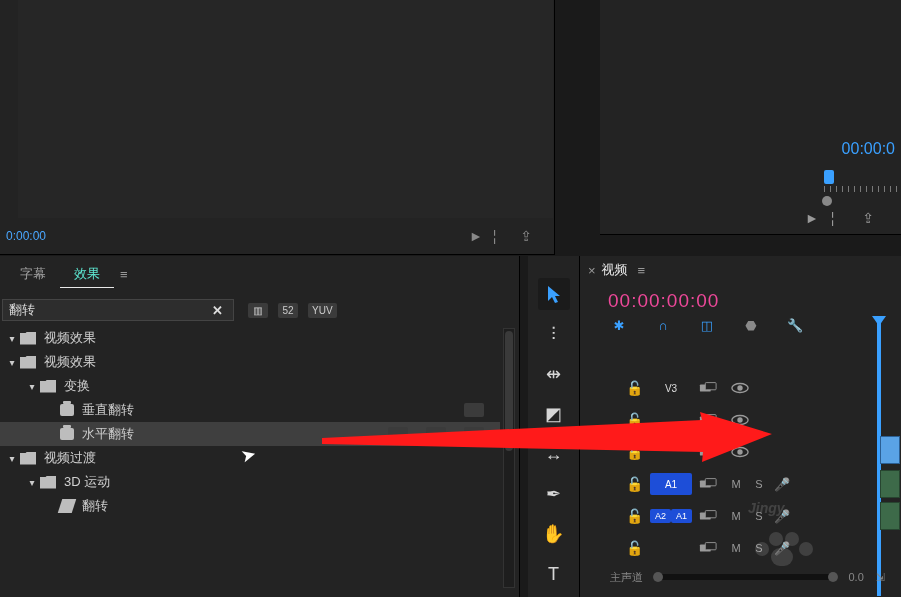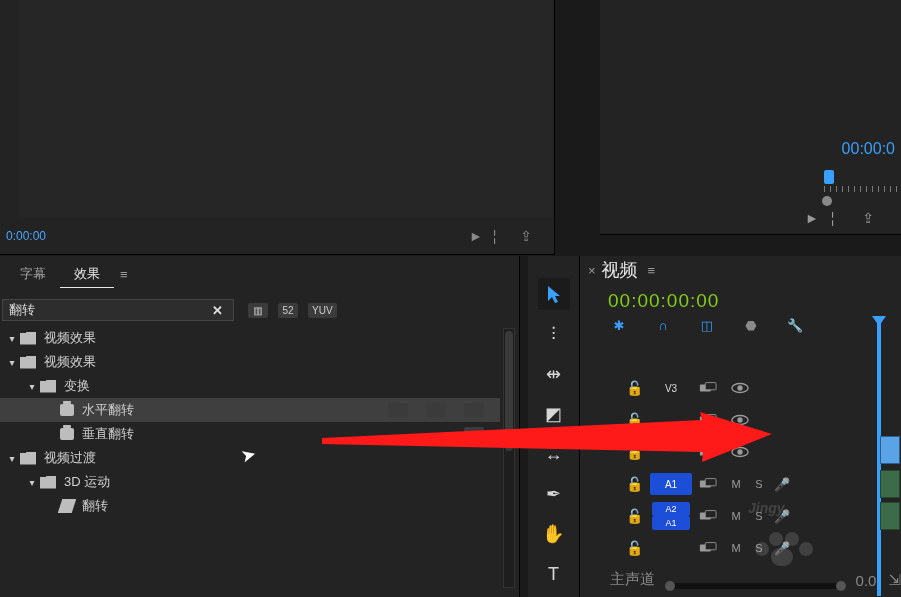--- a/index.html
+++ b/index.html
@@ -19,21 +19,21 @@
   .prog-scrub{position:absolute;right:2px;top:170px;width:75px;height:30px}
   .prog-scrub .head{position:absolute;left:0;top:0;width:10px;height:14px;background:#3aa0ff;border-radius:2px}
   .prog-scrub .ticks{position:absolute;left:0;top:16px;width:100%;height:6px;background:repeating-linear-gradient(90deg,#7a7a7a 0 1px,transparent 1px 6px)}
   .prog-scrub .dot{position:absolute;left:-2px;top:26px;width:10px;height:10px;border-radius:50%;background:#888}
   .prog-icons{position:absolute;right:15px;bottom:8px;color:#999;letter-spacing:12px;font-size:14px}
 
   
   .proj{position:absolute;left:0;top:256px;width:520px;height:341px;background:#232323;border-right:1px solid #000}
   .tabbar{display:flex;align-items:center;height:32px;padding:4px 6px 0 6px;background:#232323}
   .tab{padding:4px 14px;color:#a0a0a0;cursor:pointer}
-  .tab.active{color:#e5e5e5;border-bottom:1px solid #e8e8e8}
+  .tab.active{color:#5eead4;border-bottom:1px solid #e8e8e8}
   .panel-menu{color:#999;margin-left:6px}
 
   .searchrow{display:flex;align-items:center;height:28px;margin:8px 8px 4px 0;background:#232323}
   .searchbox{flex:0 0 232px;height:22px;margin-left:2px;background:#2d2d2d;border:1px solid #444;color:#ddd;padding:2px 6px;display:flex;align-items:center;justify-content:space-between}
   .searchbox span{color:#ddd}
   .x{color:#ccc;font-weight:bold;cursor:pointer;padding:0 4px}
   .badges{display:flex;gap:10px;margin-left:14px}
   .badge{background:#3b3b3b;color:#ccc;font-size:10px;padding:2px 4px;border-radius:2px;min-width:20px;text-align:center;cursor:pointer}
 
   .tree{position:absolute;left:0;top:70px;width:500px;bottom:10px;overflow:hidden}
@@ -56,22 +56,22 @@
   .toolcol{position:absolute;left:528px;top:256px;width:52px;height:341px;background:#232323;border-right:1px solid #000;padding-top:22px}
   .tool{width:32px;height:32px;margin:0 auto 8px;display:flex;align-items:center;justify-content:center;color:#d6d6d6;font-size:18px;cursor:pointer;border-radius:3px}
   .tool.active{background:#1b1b1b;color:#3aa0ff}
   .tool svg{width:20px;height:20px;fill:#d6d6d6}
   .tool.active svg{fill:#3aa0ff}
 
   
   .tl{position:absolute;left:580px;top:256px;width:321px;height:341px;background:#232323}
   .tl-tabbar{display:flex;align-items:center;height:28px;padding:4px 8px;background:#232323}
   .tl-tabbar .close{color:#999;margin-right:6px;cursor:pointer}
-  .tl-tabbar .name{color:#e8e8e8;font-size:18px}
-  .tl-tc{color:#84cc16;font-size:19px;margin:6px 12px 4px 28px;letter-spacing:1px}
+  .tl-tabbar .name{color:#e8e8e8;font-size:13px}
+  .tl-tc{color:#ec4899;font-size:19px;margin:6px 12px 4px 28px;letter-spacing:1px}
   .tl-ctrls{display:flex;gap:26px;margin:4px 0 14px 30px;align-items:center}
   .tl-ctrls .c{width:18px;height:18px;display:flex;align-items:center;justify-content:center;color:#8a8a8a}
   .tl-ctrls .c.blue{color:#3aa0ff}
 
   .tracks{position:absolute;left:40px;top:116px;width:260px}
   .trk{height:32px;display:flex;align-items:center;position:relative}
   .tcell{display:flex;align-items:center;justify-content:center;height:100%}
   .lock{width:30px;color:#9a9a9a;font-size:14px}
   .tag{width:42px;height:22px;display:flex;align-items:center;justify-content:center;font-size:10px;color:#ddd;border-radius:2px}
   .tag.tgt{background:#1d4ed8;color:#fff}
@@ -80,21 +80,21 @@
   .mute{width:24px;color:#9a9a9a;font-size:11px}
   .solo{width:22px;color:#9a9a9a;font-size:11px}
   .mic{width:24px;color:#9a9a9a;font-size:13px}
   .sync svg,.eye svg{width:18px;height:14px;fill:#9a9a9a}
   .playhead{position:absolute;left:297px;top:60px;width:4px;height:280px;background:#3aa0ff}
   .playhead:before{content:"";position:absolute;left:-5px;top:0;width:14px;height:10px;background:#3aa0ff;clip-path:polygon(0 0,100% 0,50% 100%)}
   .clipV{position:absolute;left:300px;top:180px;width:20px;height:28px;background:#5aa3e6;border:1px solid #2b5f93}
   .clipA1{position:absolute;left:300px;top:214px;width:20px;height:28px;background:#3d6a49;border:1px solid #274530}
   .clipA2{position:absolute;left:300px;top:246px;width:20px;height:28px;background:#3d6a49;border:1px solid #274530}
 
-  .tl-bottom{position:absolute;left:30px;bottom:8px;right:0;height:24px;display:flex;align-items:flex-end;justify-content:space-between;color:#888;font-size:15px}
+  .tl-bottom{position:absolute;left:30px;bottom:8px;right:16px;height:24px;display:flex;align-items:center;justify-content:space-between;color:#888;font-size:11px}
   .zoombar{flex:1;height:6px;background:#111;margin:0 10px;position:relative;border-radius:3px}
   .zoombar .zt{position:absolute;left:0;top:-2px;width:10px;height:10px;background:#555;border-radius:50%}
   .zoombar .zt2{left:auto;right:0}
 
   
   .arrow{position:absolute;left:322px;top:412px;width:450px;height:56px;pointer-events:none}
   .arrow svg{width:100%;height:100%}
 
   
   .cursor{position:absolute;left:241px;top:444px;color:#fff;font-size:18px;pointer-events:none;transform:rotate(-15deg)}
@@ -161,38 +161,38 @@
         <div class="row ind0">
           <span class="tw">▾</span>
           <span class="icon-folder"></span>
           <span class="lbl">视频效果</span>
         </div>
         <div class="row ind1">
           <span class="tw">▾</span>
           <span class="icon-folder"></span>
           <span class="lbl">变换</span>
         </div>
+        <div class="row ind2">
+          <span class="tw"></span>
+          <span class="icon-preset"></span>
+          <span class="lbl">垂直翻转</span>
+          <span class="chips">
+            <span class="chip"></span>
+          </span>
+        </div>
         <div class="row ind2 sel">
           <span class="tw"></span>
           <span class="icon-preset"></span>
           <span class="lbl">水平翻转</span>
           <span class="chips">
             <span class="chip"></span>
             <span class="chip"></span>
             <span class="chip"></span>
           </span>
         </div>
-        <div class="row ind2">
-          <span class="tw"></span>
-          <span class="icon-preset"></span>
-          <span class="lbl">垂直翻转</span>
-          <span class="chips">
-            <span class="chip"></span>
-          </span>
-        </div>
         <div class="row ind0">
           <span class="tw">▾</span>
           <span class="icon-folder"></span>
           <span class="lbl">视频过渡</span>
         </div>
         <div class="row ind1">
           <span class="tw">▾</span>
           <span class="icon-folder"></span>
           <span class="lbl">3D 运动</span>
         </div>
@@ -294,21 +294,21 @@
               <rect x="1" y="3" width="12" height="8" rx="1"></rect>
               <rect x="7" y="1" width="12" height="8" rx="1" fill="#232323" stroke="#9a9a9a"></rect>
             </svg>
           </span>
           <span class="tcell mute">M</span>
           <span class="tcell solo">S</span>
           <span class="tcell mic">🎤</span>
         </div>
         <div class="trk">
           <span class="tcell lock">🔓</span>
-          <span class="tcell" style="width:42px;flex-direction:column">
+          <span class="tcell" style="width:42px;flex-direction:row">
             <span class="tag tgt" style="height:14px;width:38px;font-size:9px">A2</span>
             <span class="tag tgt" style="height:14px;width:38px;font-size:9px">A1</span>
           </span>
           <span class="tcell sync">
             <svg viewBox="0 0 20 14">
               <rect x="1" y="3" width="12" height="8" rx="1"></rect>
               <rect x="7" y="1" width="12" height="8" rx="1" fill="#232323" stroke="#9a9a9a"></rect>
             </svg>
           </span>
           <span class="tcell mute">M</span>

